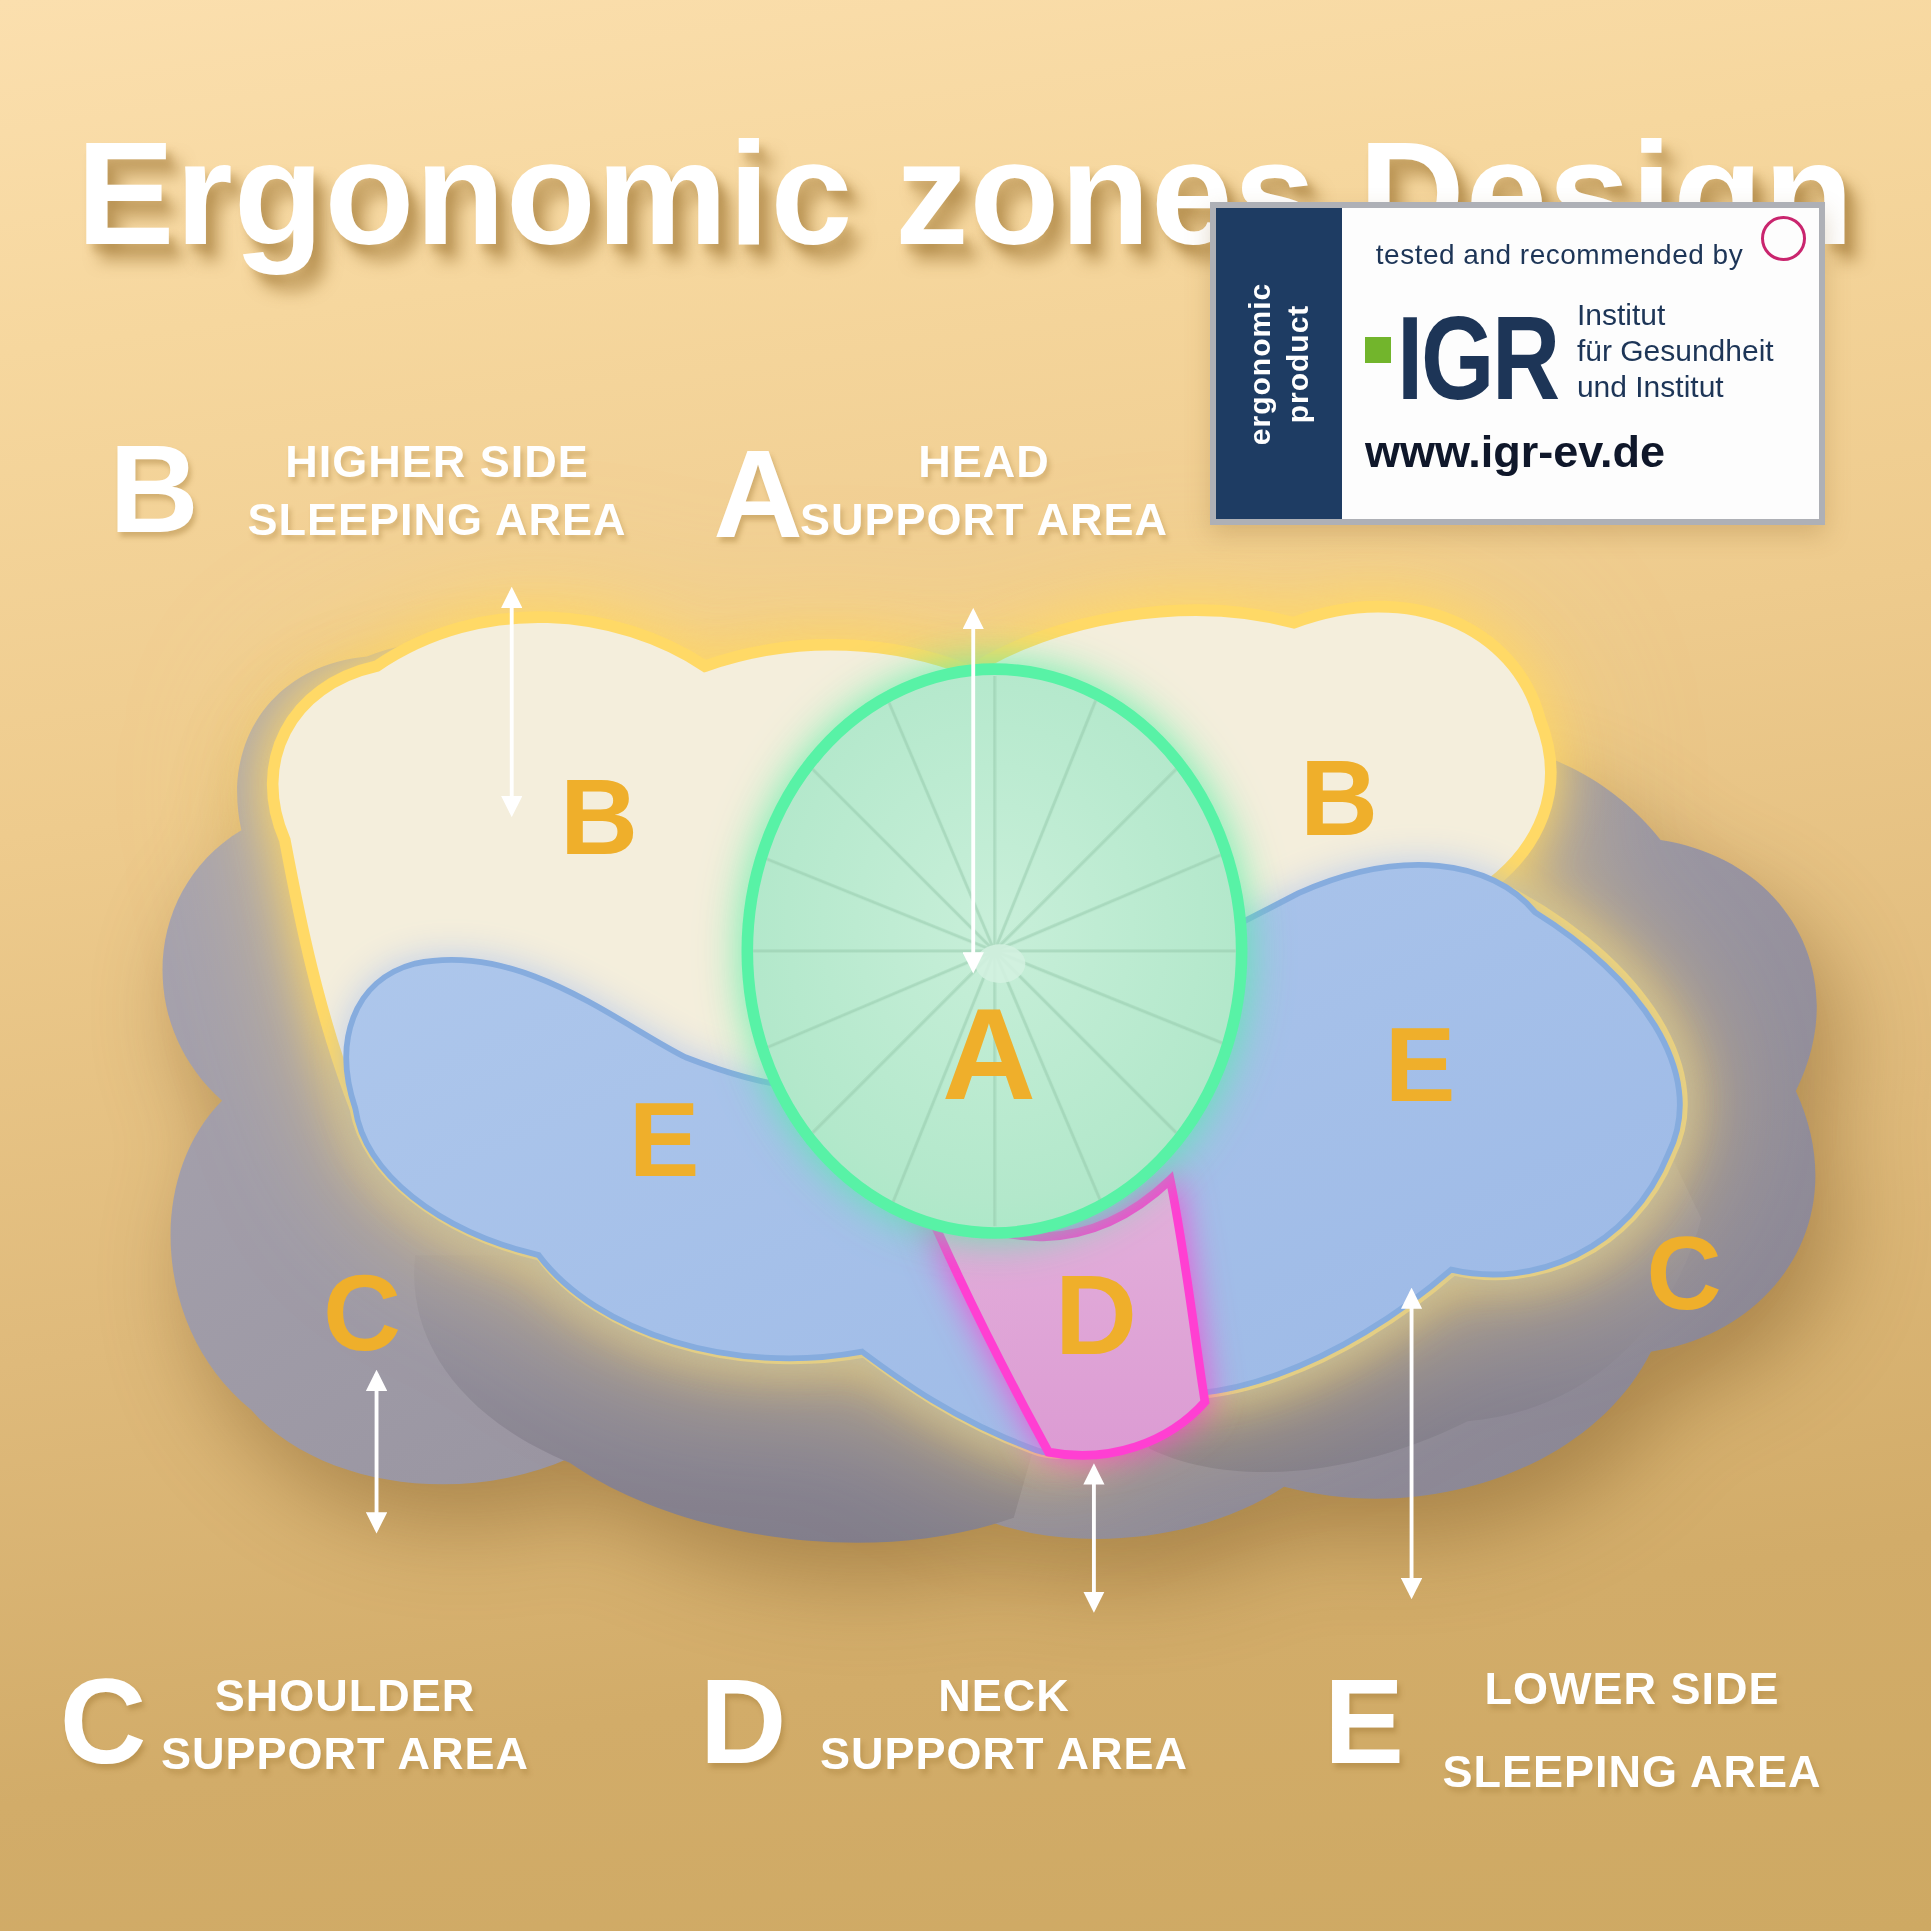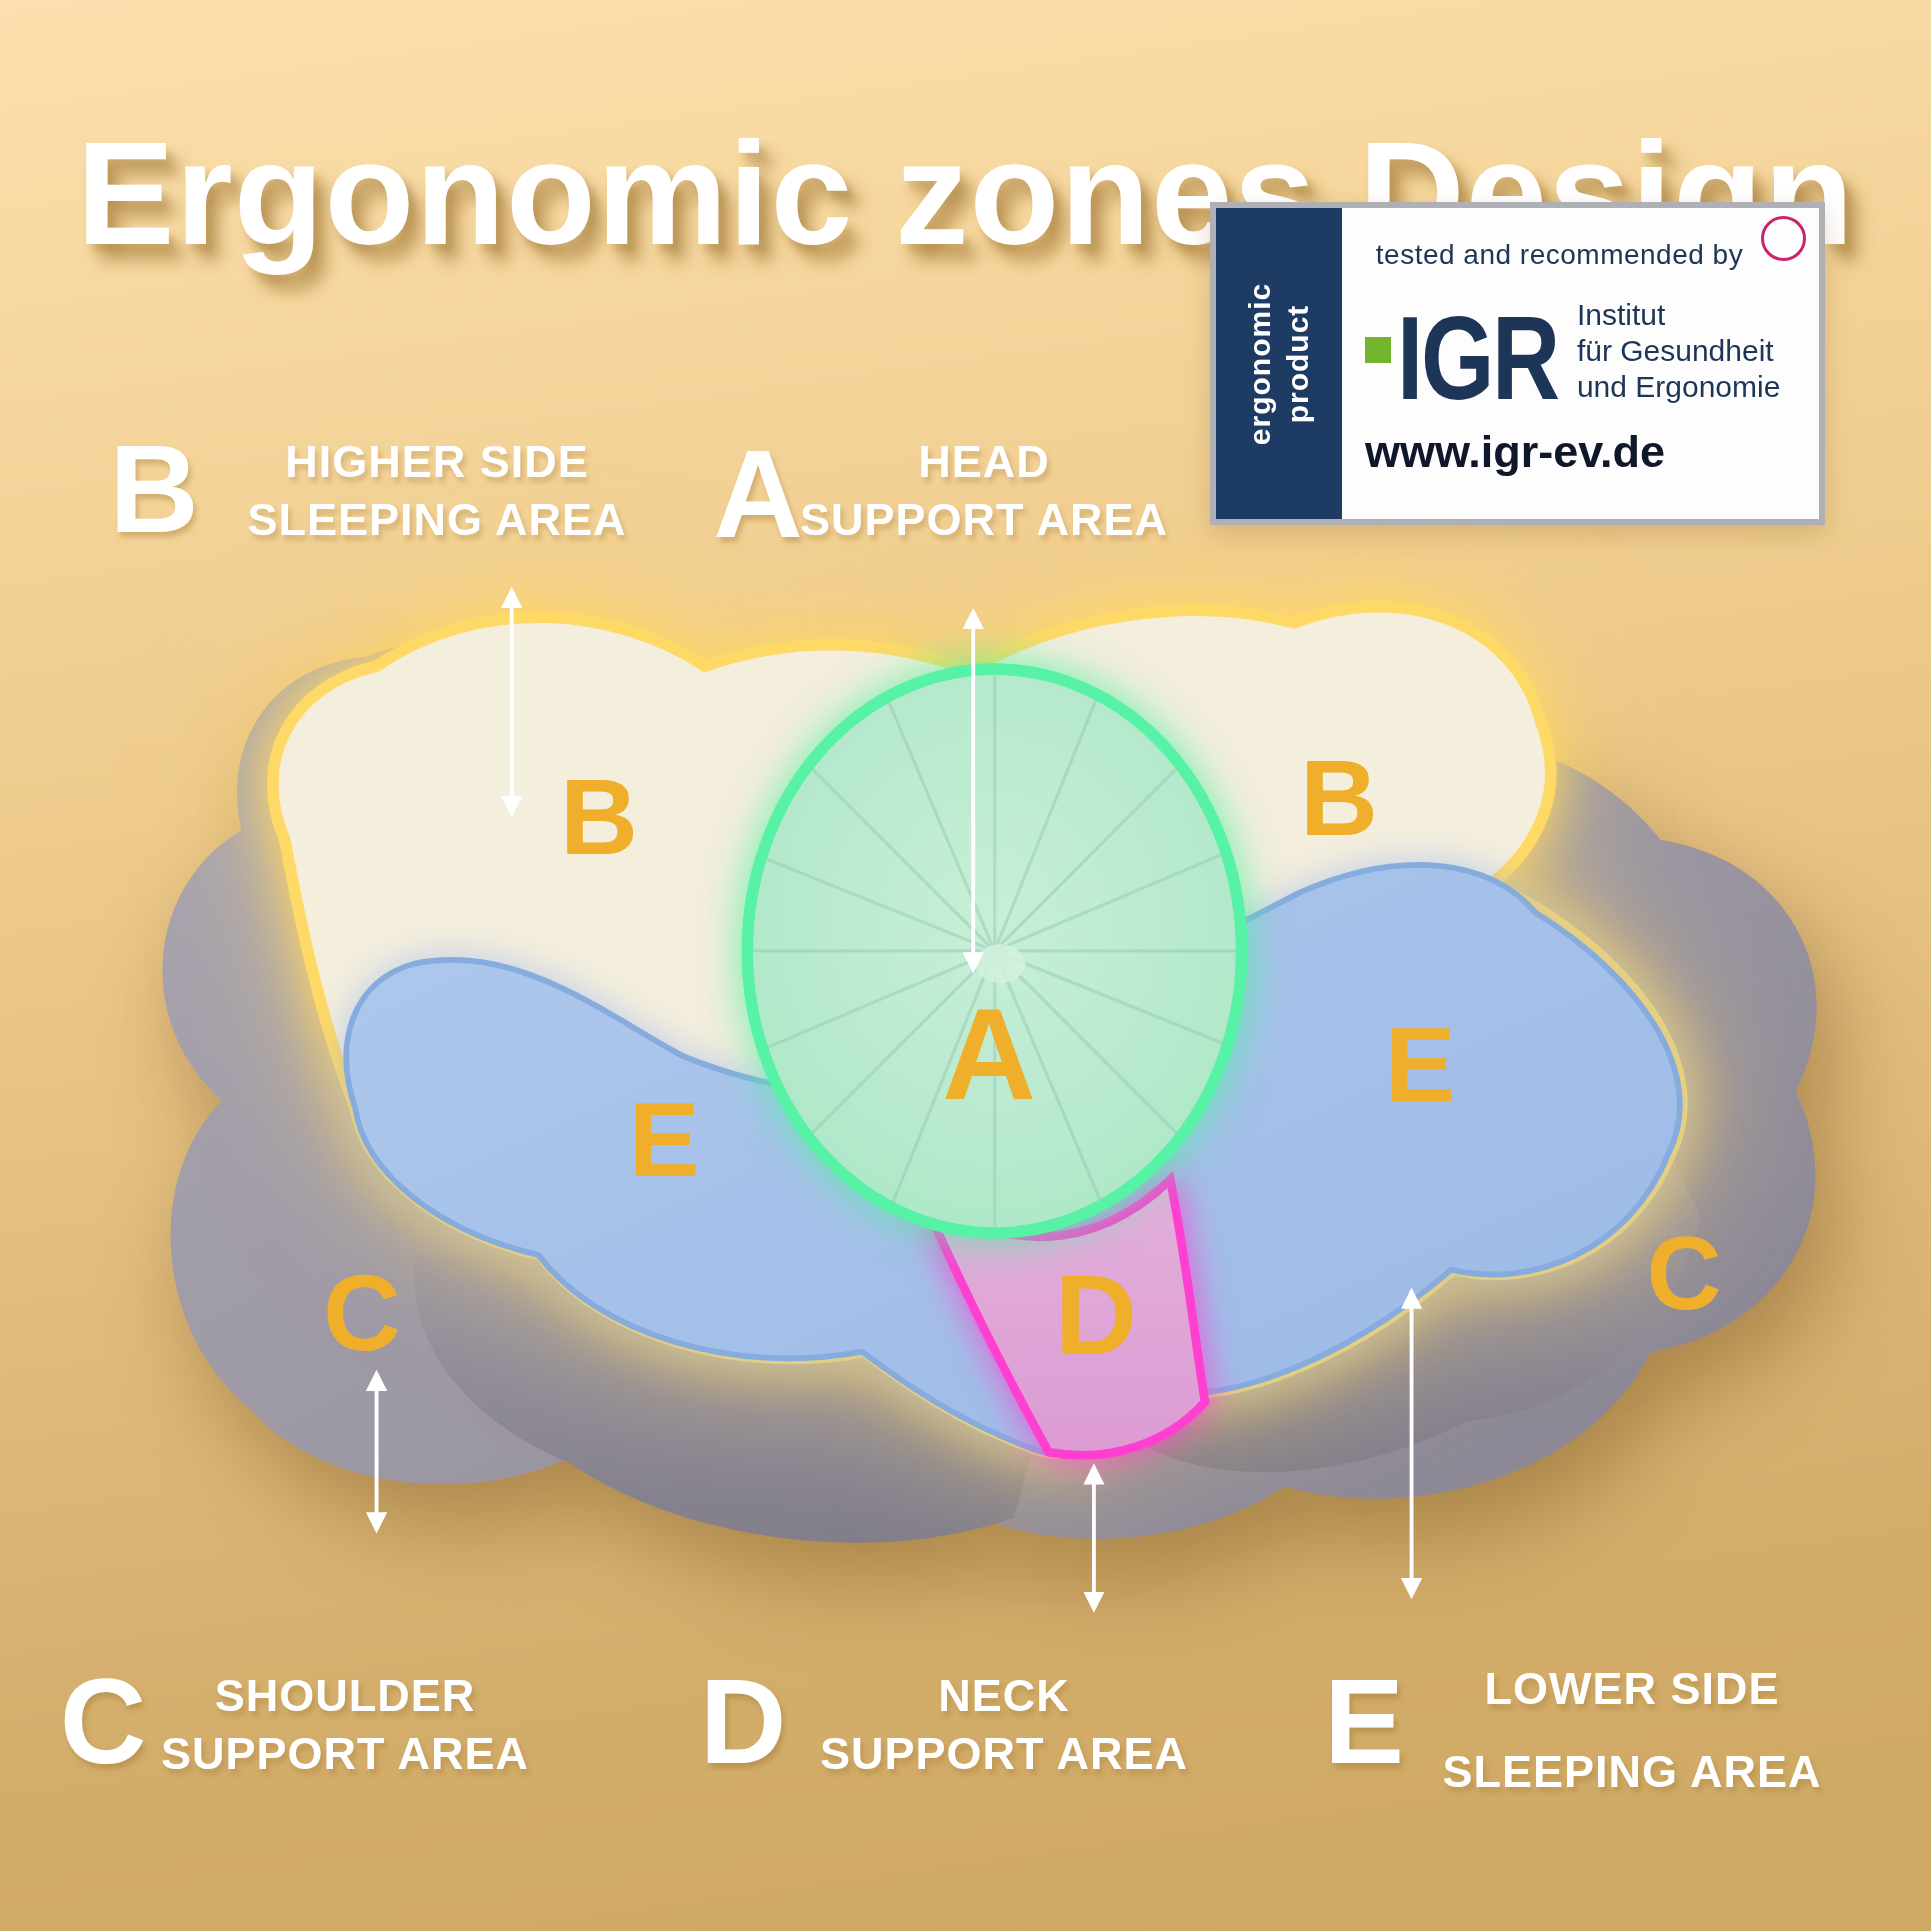--- a/index.html
+++ b/index.html
@@ -146,21 +146,21 @@
     </div>
     <div class="badge-main">
       <div class="badge-tested">tested and recommended by</div>
       <span class="badge-circle"></span>
       <div class="badge-logo-row">
         <span class="badge-dot"></span>
         <span class="badge-igr">IGR</span>
         <div class="badge-institute">
           <div>Institut</div>
           <div>für Gesundheit</div>
-          <div>und Ergonomie</div>
+          <div>und Institut</div>
         </div>
       </div>
       <div class="badge-url">www.igr-ev.de</div>
     </div>
   </div>
 
   <div class="legend-letter" style="left:154px; top:489px; font-size:124px;">B</div>
   <div class="legend-text" style="left:437px; top:433px; width:502px;text-align:center;">
     <div>HIGHER SIDE</div>
     <div>SLEEPING AREA</div>

